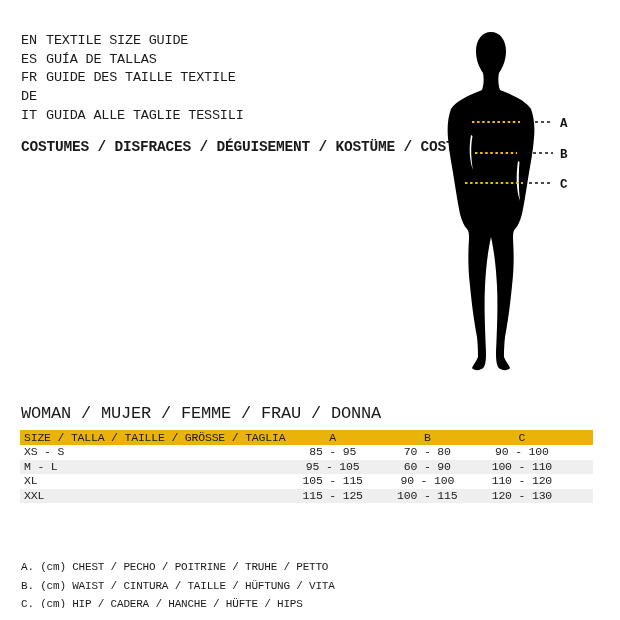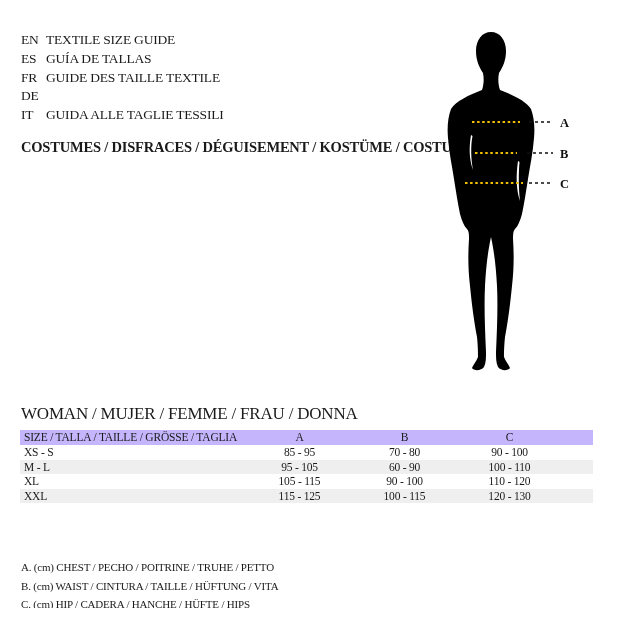--- a/index.html
+++ b/index.html
@@ -1,18 +1,18 @@
 <!DOCTYPE html>
 <html><head>
 <meta charset="utf-8">
 <style>
   html,body { margin:0; padding:0; background:#ffffff; }
   .page {
     position:relative; width:620px; height:608px; background:#ffffff;
-    font-family:Liberation Serif, serif; color:#1a1a1a;
+    font-family:Liberation Mono, monospace; color:#1a1a1a;
     letter-spacing:-0.2px; overflow:hidden;
   }
 
   
   .lang-list { position:absolute; left:21px; top:31px; }
   .lang-row  { display:flex; height:18.7px; align-items:center; font-size:13.5px; }
   .lang-code { width:25px; flex:0 0 25px; }
 
   
   .category-title { position:absolute; left:21px; top:139px; font-size:14.5px; font-weight:bold; }
@@ -23,21 +23,21 @@
 
   
   .woman-heading { position:absolute; left:21px; top:404px; font-size:17px; }
 
   
   .size-table { position:absolute; left:20px; top:430px; width:573px; border-collapse:collapse; font-size:11.5px; }
   .size-table th, .size-table td {
     padding:0; margin:0; font-weight:normal; height:14.5px; line-height:14.5px;
     text-align:center; white-space:nowrap;
   }
-  .size-table thead tr { background:#c4b5fd; }
+  .size-table thead tr { background:#eab308; }
   .size-table thead th { height:15px; line-height:15px; }
   .size-table .c1 { text-align:left; padding-left:4px; }
   .size-table tr.alt { background:#efefef; }
 
   
   .legend { position:absolute; left:21px; top:558px; font-size:11px; line-height:18.5px; }
 </style>
 </head>
 <body>
 

